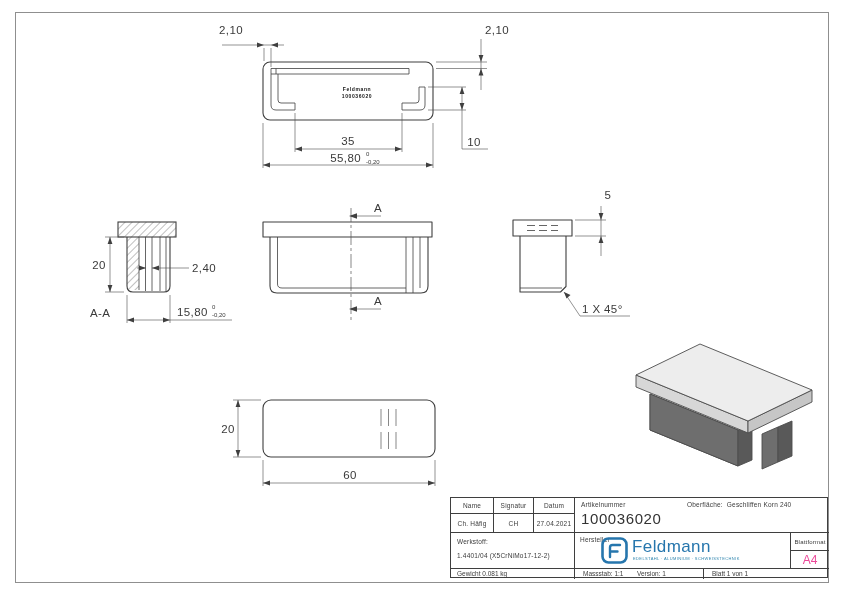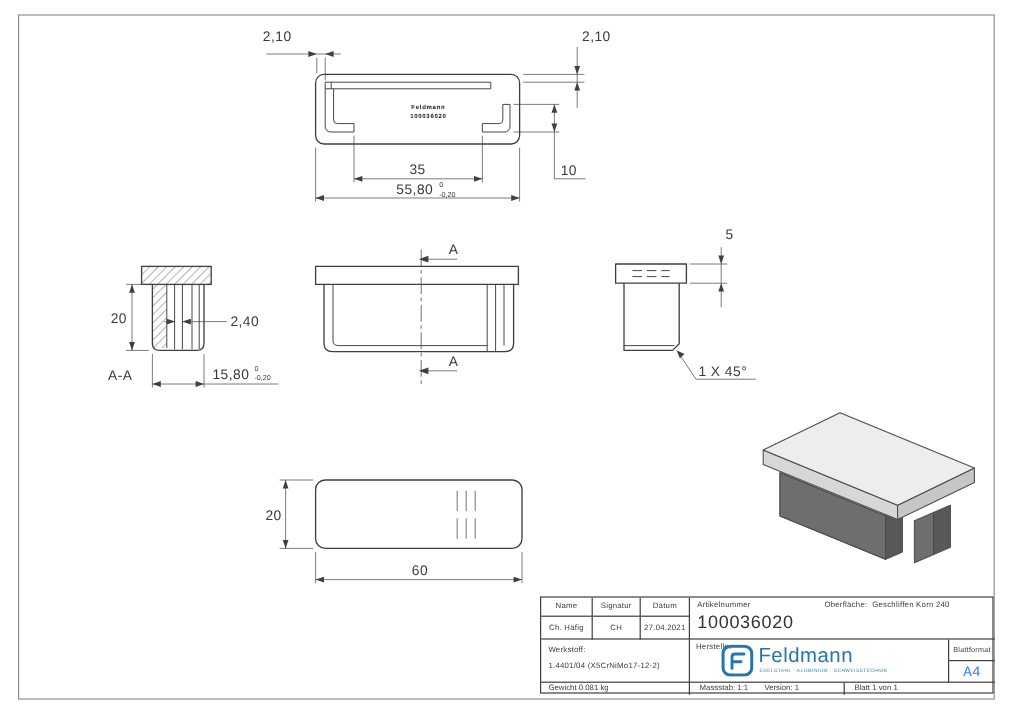--- a/index.html
+++ b/index.html
@@ -31,21 +31,21 @@
   .surf{position:absolute;left:112px;top:3px;}
   .wk1{position:absolute;left:6px;top:5px;}
   .wk2{position:absolute;left:6px;top:19px;}
   .herslab{position:absolute;left:5px;top:3px;}
   .gw{position:absolute;left:6px;top:1px;font-size:6.5px;}
   .sc1{position:absolute;left:8px;top:1px;font-size:6.5px;}
   .sc2{position:absolute;left:62px;top:1px;font-size:6.5px;}
   .bl1{position:absolute;left:8px;top:1px;font-size:6.5px;}
   .logo-txt{position:absolute;left:57px;top:4px;font-size:17px;color:#2676ad;letter-spacing:0.4px;}
   .logo-tag{position:absolute;left:58px;top:23px;font-size:4px;color:#2e85ae;letter-spacing:0.4px;white-space:nowrap;}
-  .a4{font-size:12px;color:#3b82f6;font-family:Liberation Mono, monospace;}
+  .a4{font-size:12px;color:#ec4899;}
 </style>
 </head>
 <body>
 
 <div id="sheet">
   <div id="frame"></div>
 
   <svg width="842" height="595" viewBox="0 0 842 595">
     <defs>
       <pattern id="hatch" width="5" height="5" patternUnits="userSpaceOnUse" patternTransform="rotate(45)">

